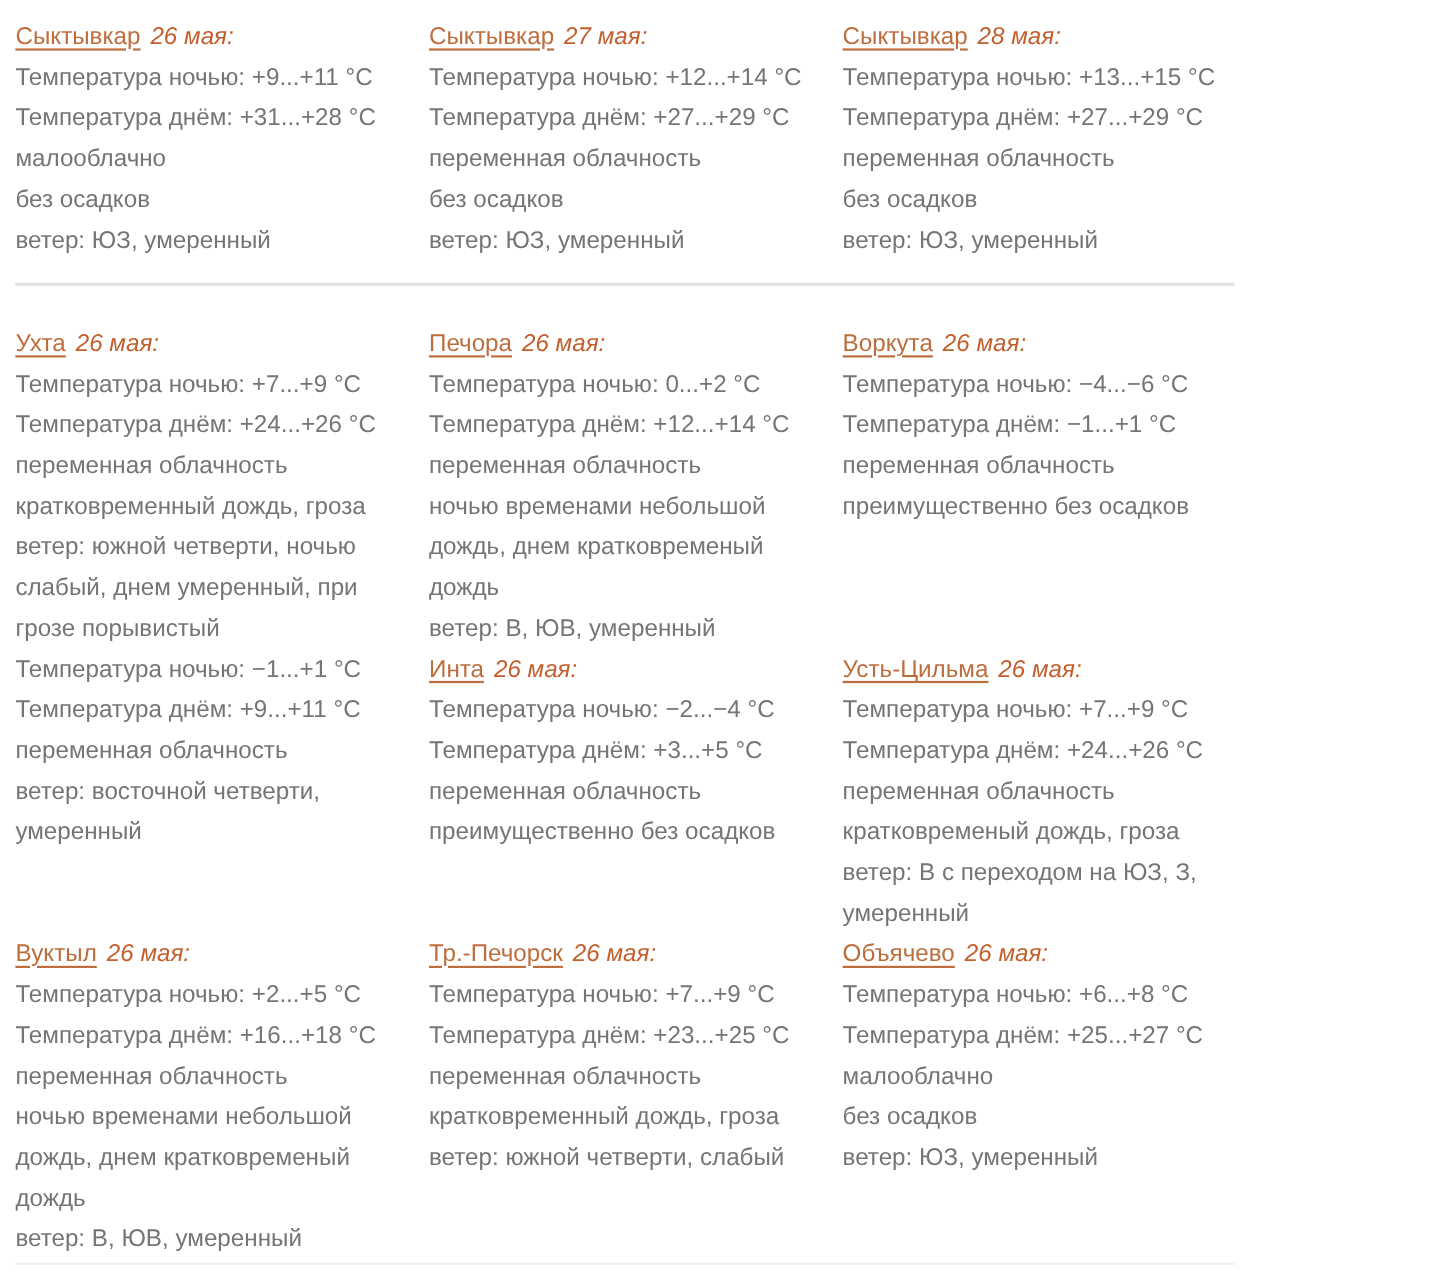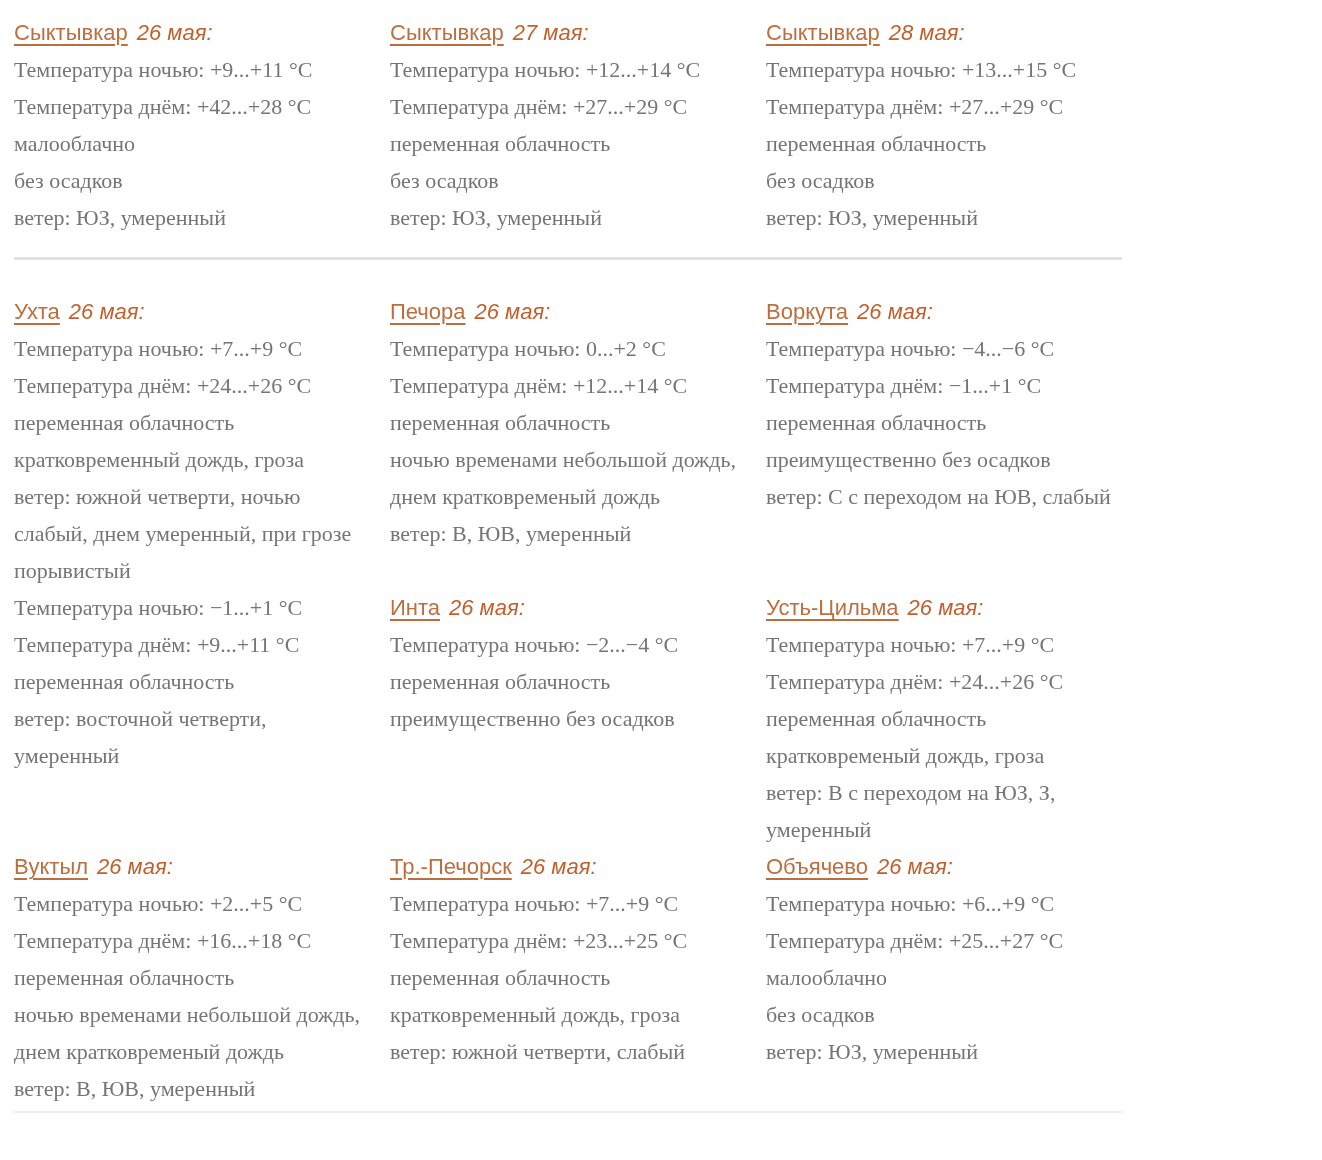--- a/index.html
+++ b/index.html
@@ -34,21 +34,21 @@
     text-decoration: underline;
     text-decoration-thickness: 1.5px;
     text-underline-offset: 4px;
     cursor: pointer;
   }
   em.date {
     color: #c35f2c;
     font-style: italic;
     margin-left: 9px;
   }
-  .line { margin: 0; font-family: Liberation Serif, serif; }
+  .line { margin: 0; }
   hr.divider {
     border: 0;
     height: 3px;
     background: #e2e2e2;
     margin: 21px 0 33px 0;
   }
   hr.bottom-divider {
     border: 0;
     height: 2px;
     background: #efefef;
@@ -60,21 +60,21 @@
 
 <div class="page">
 
   <div class="grid">
 
     <div class="block">
       <div class="block-head">
         <a class="city" href="#">Сыктывкар</a><em class="date">26 мая:</em>
       </div>
       <div class="line">Температура ночью: +9...+11 °C</div>
-      <div class="line">Температура днём: +42...+28 °C</div>
+      <div class="line">Температура днём: +31...+28 °C</div>
       <div class="line">малооблачно</div>
       <div class="line">без осадков</div>
       <div class="line">ветер: ЮЗ, умеренный</div>
     </div>
 
     <div class="block">
       <div class="block-head">
         <a class="city" href="#">Сыктывкар</a><em class="date">27 мая:</em>
       </div>
       <div class="line">Температура ночью: +12...+14 °C</div>
@@ -124,35 +124,35 @@
     </div>
 
     <div class="block">
       <div class="block-head">
         <a class="city" href="#">Воркута</a><em class="date">26 мая:</em>
       </div>
       <div class="line">Температура ночью: −4...−6 °C</div>
       <div class="line">Температура днём: −1...+1 °C</div>
       <div class="line">переменная облачность</div>
       <div class="line">преимущественно без осадков</div>
-      <div class="line">ветер: С с переходом на ЮВ, слабый</div>
     </div>
 
     <div class="block">
       <div class="line">Температура ночью: −1...+1 °C</div>
       <div class="line">Температура днём: +9...+11 °C</div>
       <div class="line">переменная облачность</div>
       <div class="line">ветер: восточной четверти, умеренный</div>
     </div>
 
     <div class="block">
       <div class="block-head">
         <a class="city" href="#">Инта</a><em class="date">26 мая:</em>
       </div>
       <div class="line">Температура ночью: −2...−4 °C</div>
+      <div class="line">Температура днём: +3...+5 °C</div>
       <div class="line">переменная облачность</div>
       <div class="line">преимущественно без осадков</div>
     </div>
 
     <div class="block">
       <div class="block-head">
         <a class="city" href="#">Усть-Цильма</a><em class="date">26 мая:</em>
       </div>
       <div class="line">Температура ночью: +7...+9 °C</div>
       <div class="line">Температура днём: +24...+26 °C</div>
@@ -180,21 +180,21 @@
       <div class="line">Температура днём: +23...+25 °C</div>
       <div class="line">переменная облачность</div>
       <div class="line">кратковременный дождь, гроза</div>
       <div class="line">ветер: южной четверти, слабый</div>
     </div>
 
     <div class="block">
       <div class="block-head">
         <a class="city" href="#">Объячево</a><em class="date">26 мая:</em>
       </div>
-      <div class="line">Температура ночью: +6...+9 °C</div>
+      <div class="line">Температура ночью: +6...+8 °C</div>
       <div class="line">Температура днём: +25...+27 °C</div>
       <div class="line">малооблачно</div>
       <div class="line">без осадков</div>
       <div class="line">ветер: ЮЗ, умеренный</div>
     </div>
 
   </div>
 
   <hr class="bottom-divider">
 

